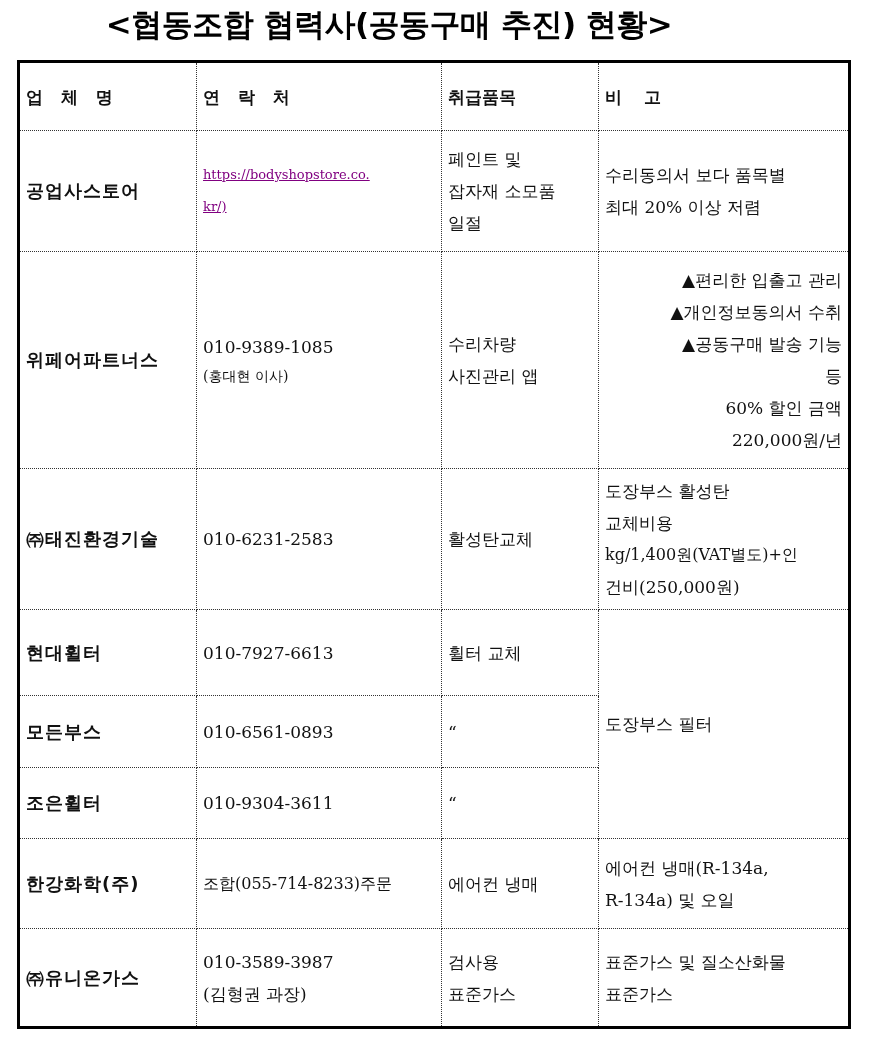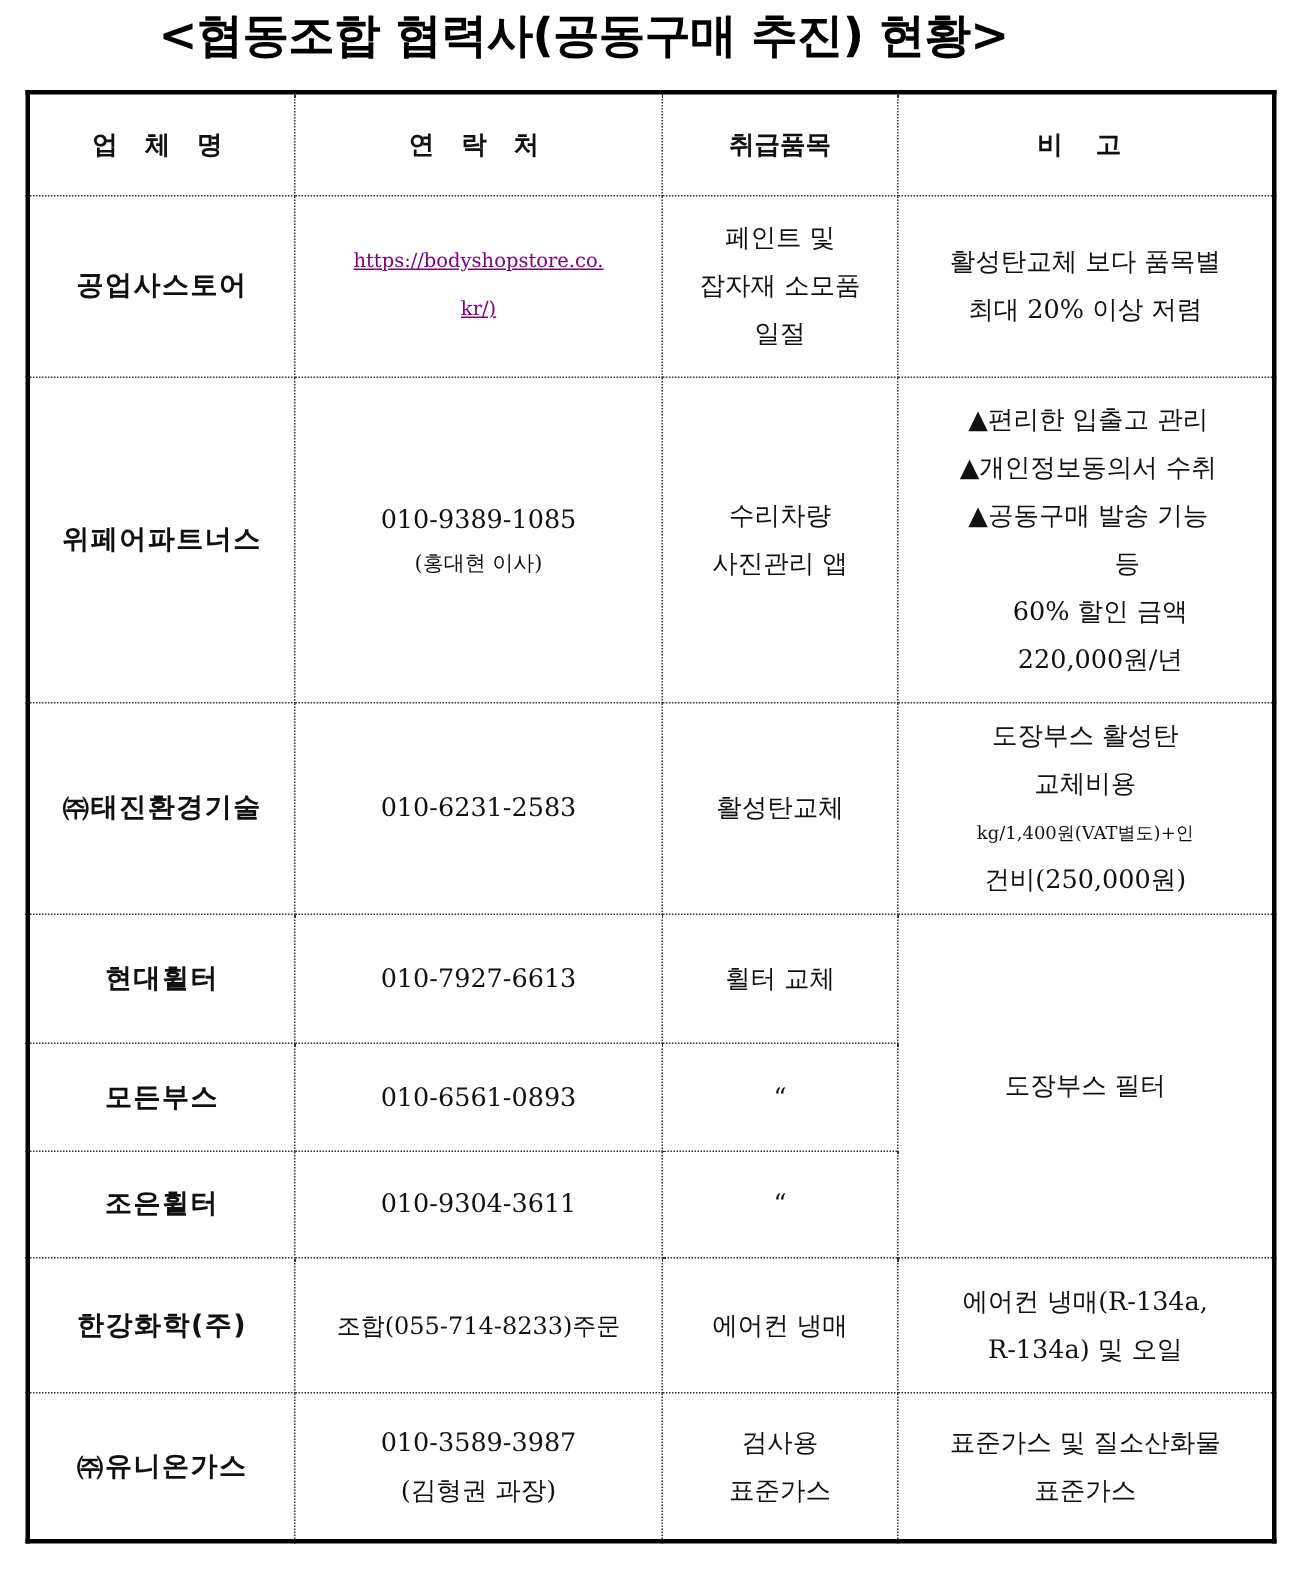--- a/index.html
+++ b/index.html
@@ -4,29 +4,29 @@
 <style>
   html, body { margin: 0; padding: 0; background: #ffffff; }
   body { width: 869px; height: 1047px; position: relative; overflow: hidden;
          font-family: "DejaVu Serif", "Liberation Serif", serif; color: #111; }
   .title { position: absolute; top: 2px; left: 0; width: 778px; text-align: center;
            font-family: "DejaVu Sans", "Liberation Sans", sans-serif; font-weight: bold;
            font-size: 31px; letter-spacing: -0.5px; line-height: 44px; color: #000; }
   table.partners { position: absolute; left: 17px; top: 60px; width: 831px; height: 968px;
                    border-collapse: collapse; border: 3px solid #000; table-layout: fixed; }
   table.partners td, table.partners th {
-    border: 1px dotted #333; text-align: center; vertical-align: middle;
+    border: 1px dotted #333; text-align: left; vertical-align: middle;
     font-size: 17px; line-height: 32px; padding: 0 6px; font-weight: normal; }
   table.partners th { font-weight: bold; font-size: 17px; letter-spacing: 6px;
                       font-family: "DejaVu Serif", serif; }
   td.name { font-weight: bold !important; font-family: "DejaVu Sans", sans-serif; font-size: 18px !important; letter-spacing: 1px; }
   td.contact .sub { font-size: 14px; line-height: 26px; }
   td.contact .main { font-size: 17px; }
   td.note { word-break: keep-all; }
-  td.note.left { text-align: center; padding-left: 10px; }
+  td.note.left { text-align: right; padding-left: 10px; }
   .link { color: #800080; text-decoration: underline; font-size: 13px; word-break: break-all; }
   .line { display: block; }
   .indent1 { padding-left: 52px; }
   .indent2 { padding-left: 16px; }
 </style>
 </head>
 <body>
 
 <div class="title">&lt;협동조합 협력사(공동구매 추진) 현황&gt;</div>
 
@@ -52,21 +52,21 @@
         <span class="line">https://bodyshopstore.co.</span>
         <span class="line">kr/)</span>
       </a>
     </td>
     <td>
       <span class="line">페인트 및</span>
       <span class="line">잡자재 소모품</span>
       <span class="line">일절</span>
     </td>
     <td class="note">
-      <span class="line">활성탄교체 보다 품목별</span>
+      <span class="line">수리동의서 보다 품목별</span>
       <span class="line">최대 20% 이상 저렴</span>
     </td>
   </tr>
 
   <tr style="height:217px">
     <td class="name">위페어파트너스</td>
     <td class="contact">
       <span class="line main">010-9389-1085</span>
       <span class="line sub">(홍대현 이사)</span>
     </td>
@@ -88,21 +88,21 @@
     <td class="name">㈜태진환경기술</td>
     <td class="contact">
       <span class="line main">010-6231-2583</span>
     </td>
     <td>
       <span class="line">활성탄교체</span>
     </td>
     <td class="note">
       <span class="line">도장부스 활성탄</span>
       <span class="line">교체비용</span>
-      <span class="line" style="font-size:12px">kg/1,400원(VAT별도)+인</span>
+      <span class="line" style="font-size:16px">kg/1,400원(VAT별도)+인</span>
       <span class="line">건비(250,000원)</span>
     </td>
   </tr>
 
   <tr style="height:86px">
     <td class="name">현대휠터</td>
     <td class="contact">
       <span class="line main">010-7927-6613</span>
     </td>
     <td>

